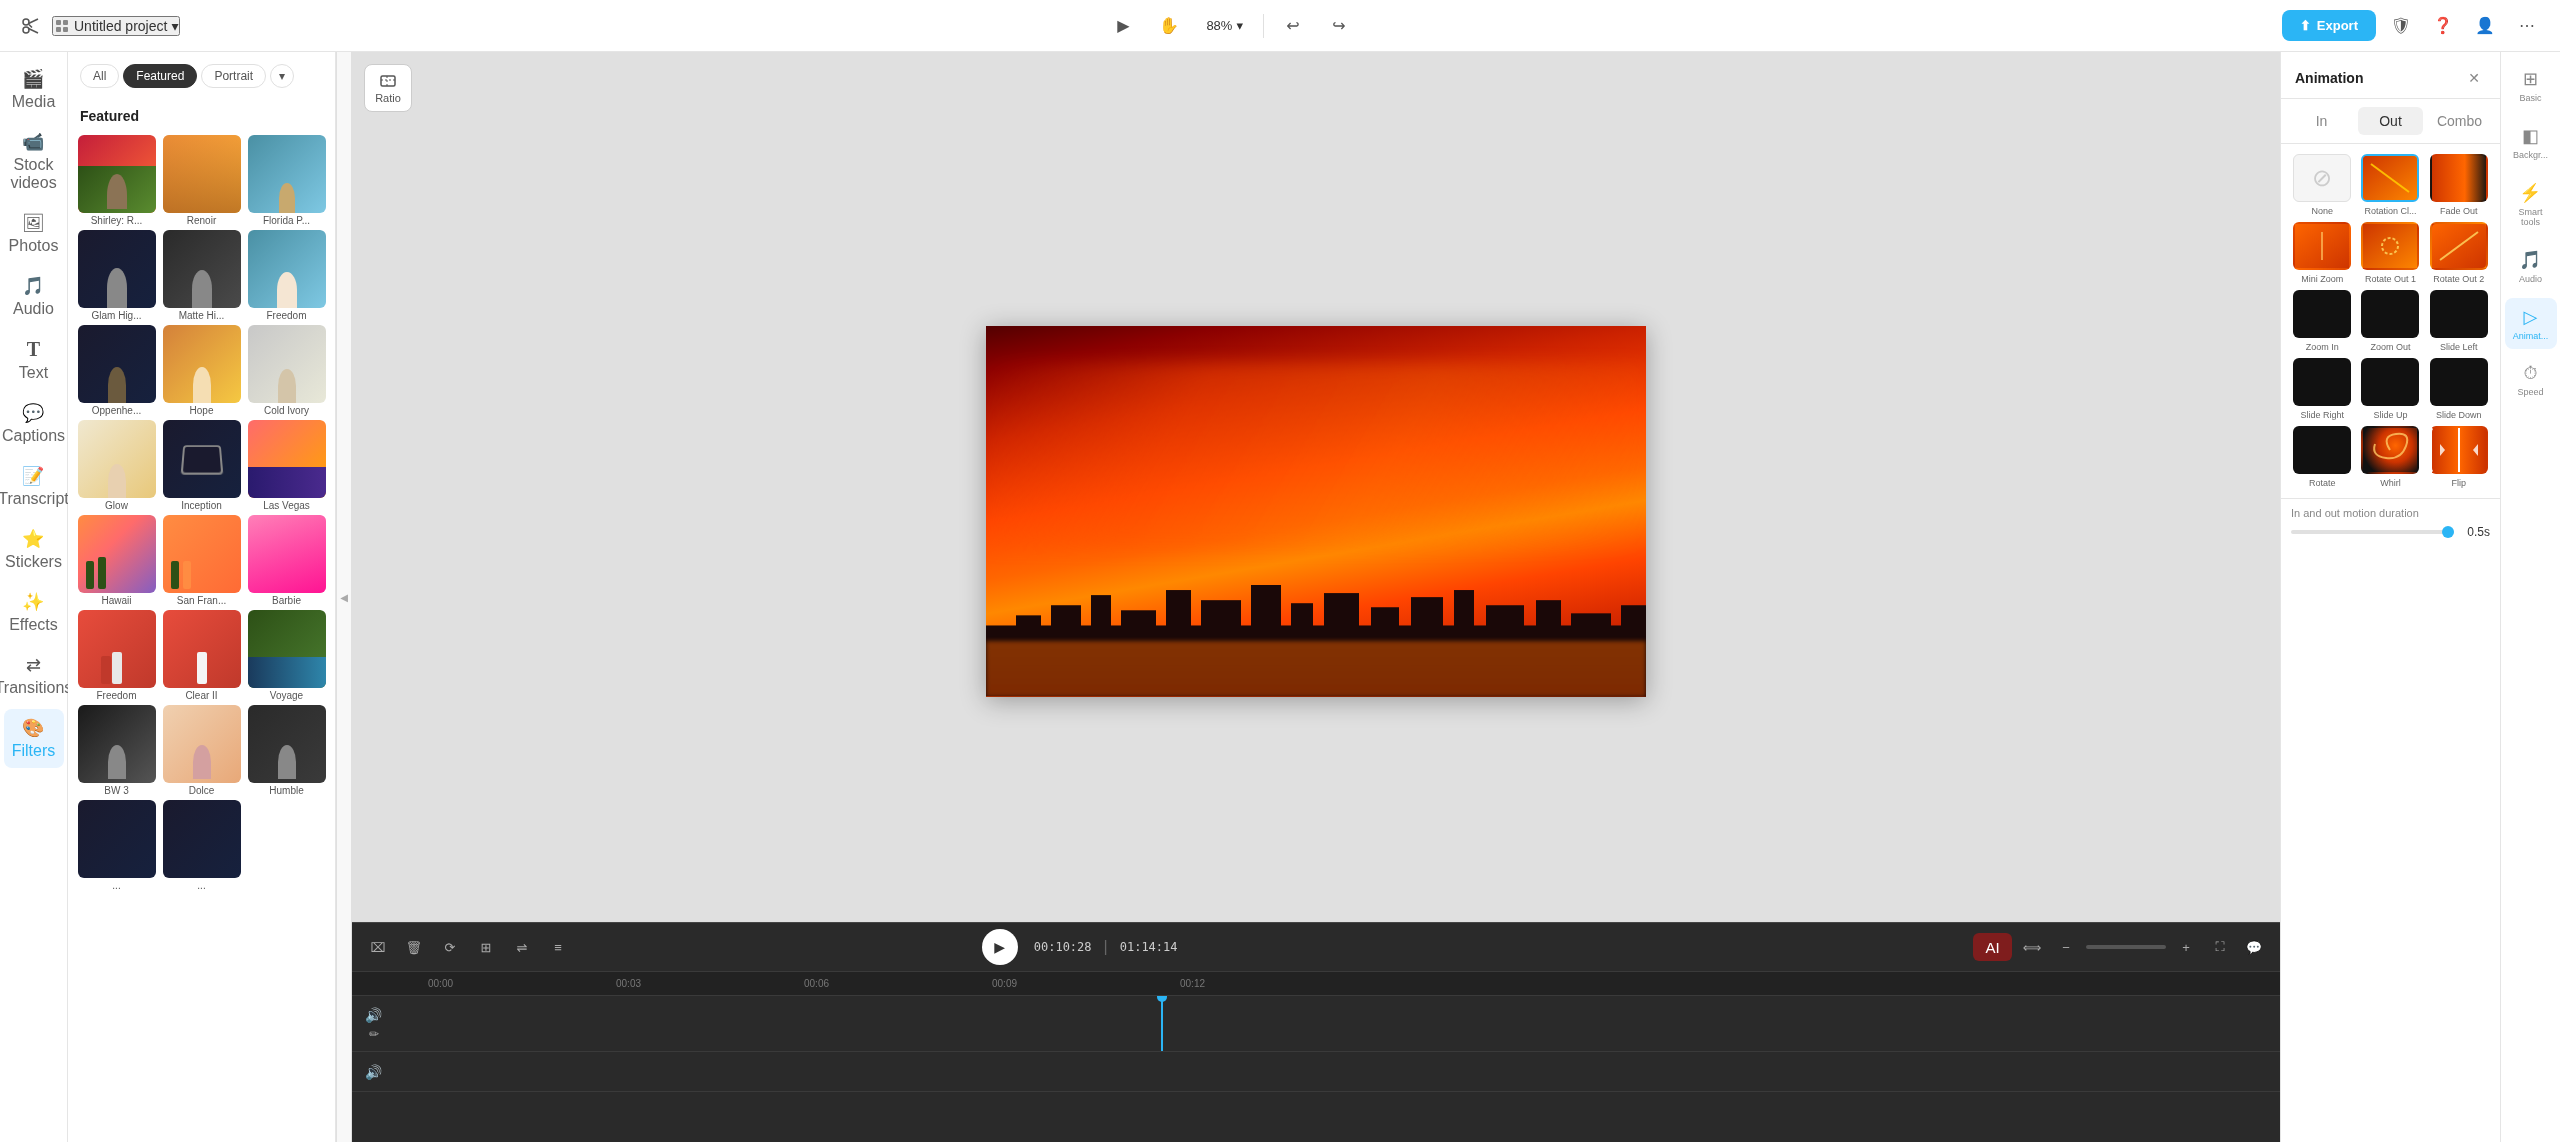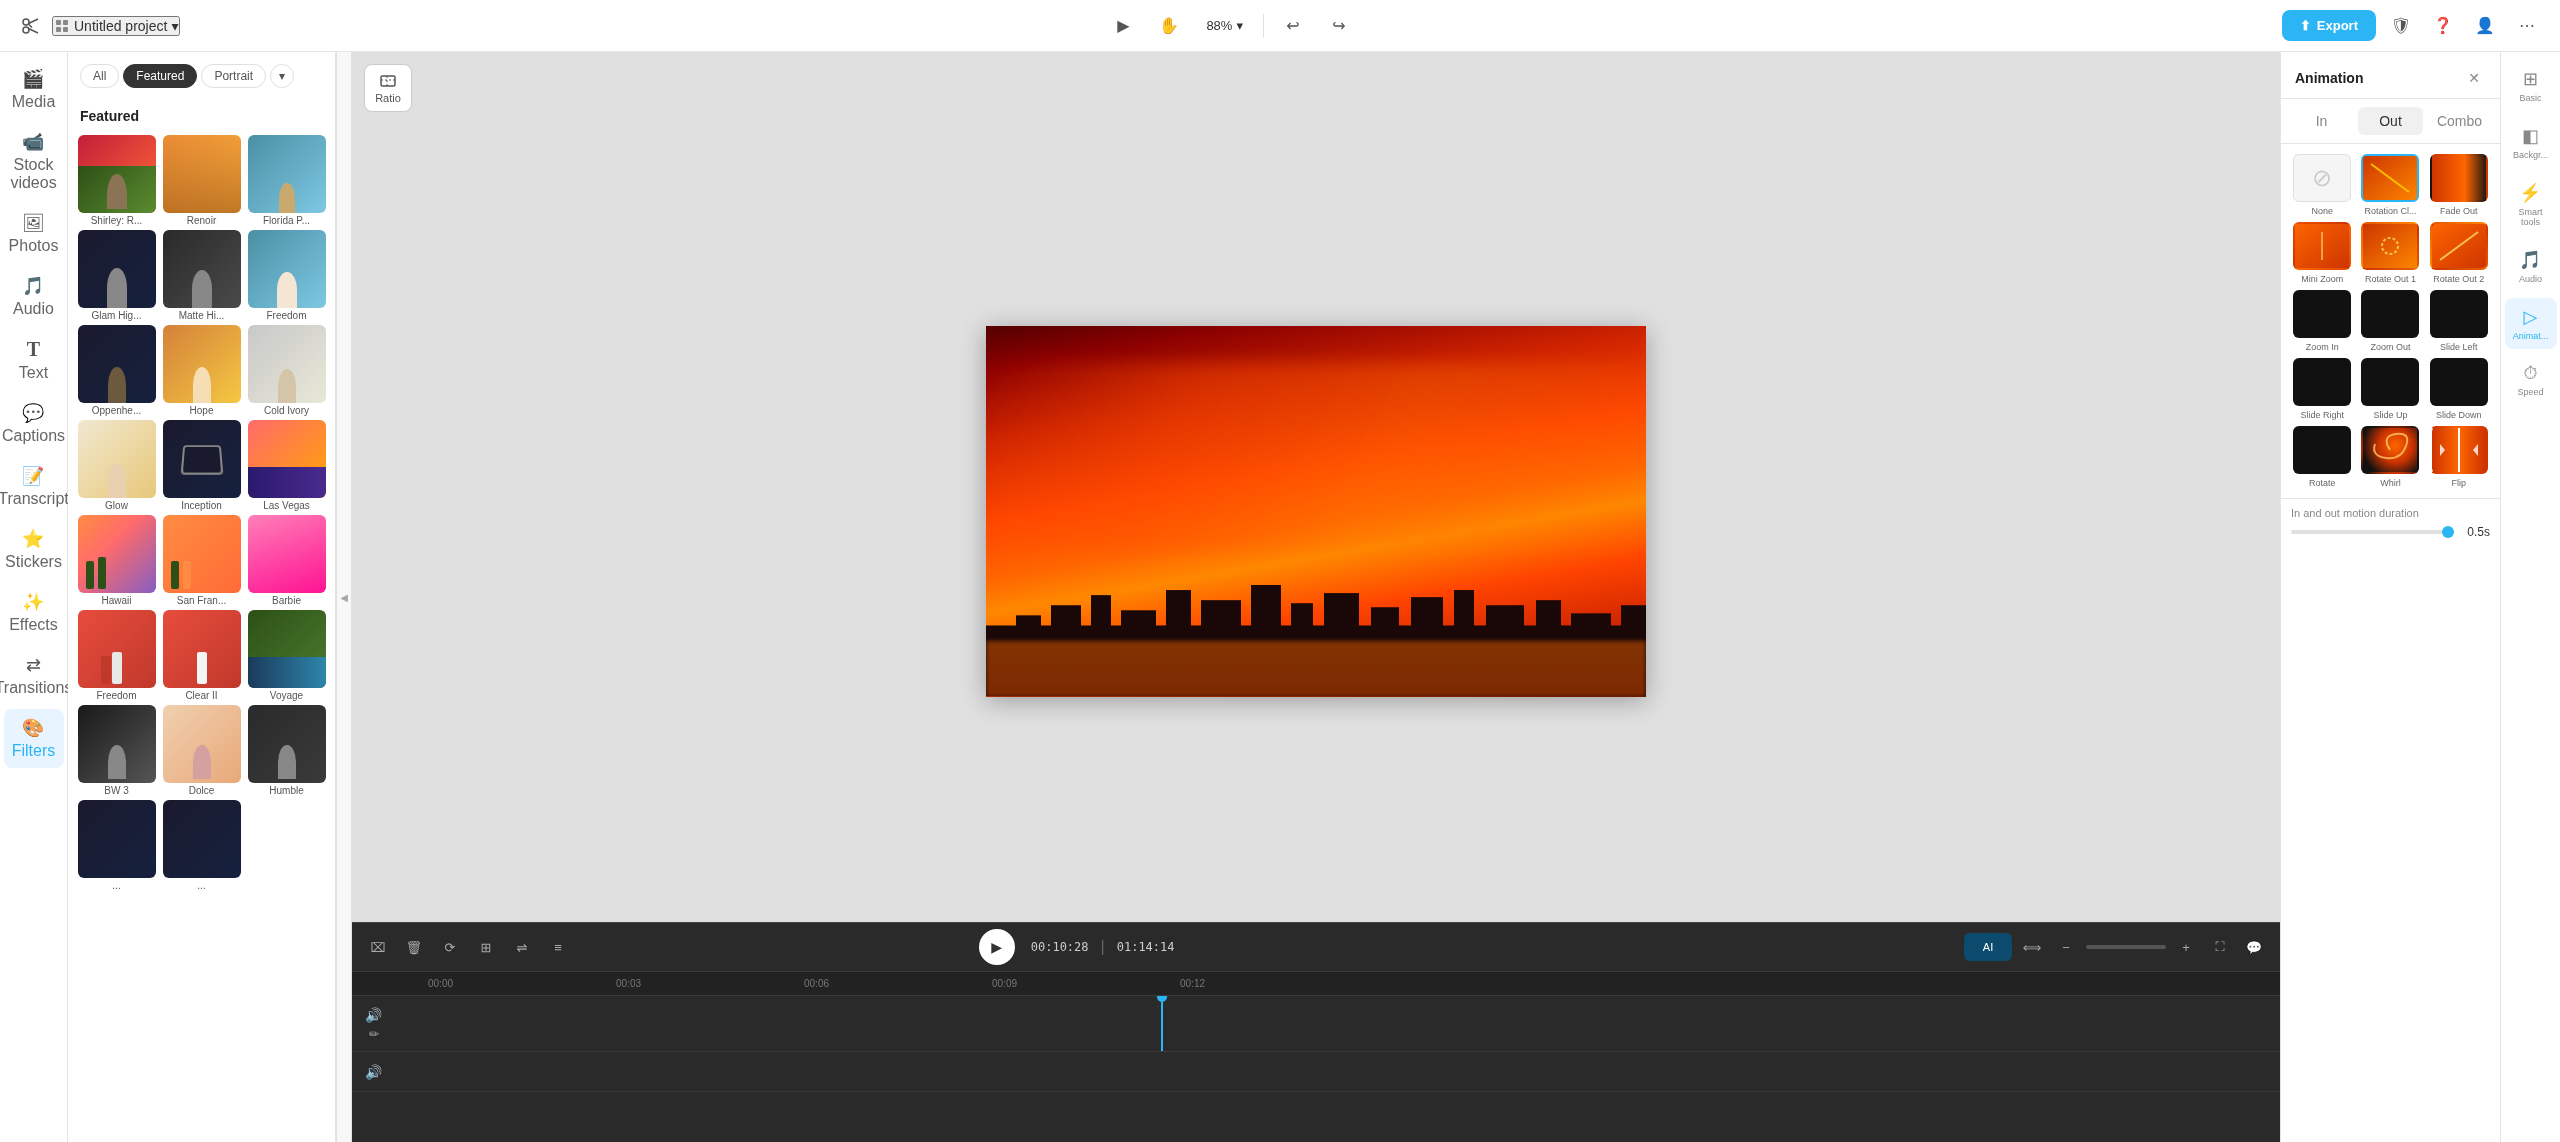--- a/index.html
+++ b/index.html
@@ -458,21 +458,21 @@
         <button class="timeline-btn">≡</button>
 
         <div style="display:flex;align-items:center;gap:8px;margin:0 auto">
           <button class="play-btn">▶</button>
           <span class="time-display">00:10:28</span>
           <span class="time-sep">|</span>
           <span class="time-display">01:14:14</span>
         </div>
 
         <div class="timeline-right-tools">
-          <button class="timeline-btn" style="background:#0c4a6e;border-radius:6px;color:#fff;font-size:11px;width:48px">AI</button>
+          <button class="timeline-btn" style="background:#7f1d1d;border-radius:6px;color:#fff;font-size:15px;width:39px">AI</button>
           <button class="timeline-btn">⟺</button>
           <button class="timeline-btn">−</button>
           <div class="zoom-slider"></div>
           <button class="timeline-btn">+</button>
           <button class="timeline-btn">⛶</button>
           <button class="timeline-btn">💬</button>
         </div>
       </div>
 
       <div class="timeline-ruler">

